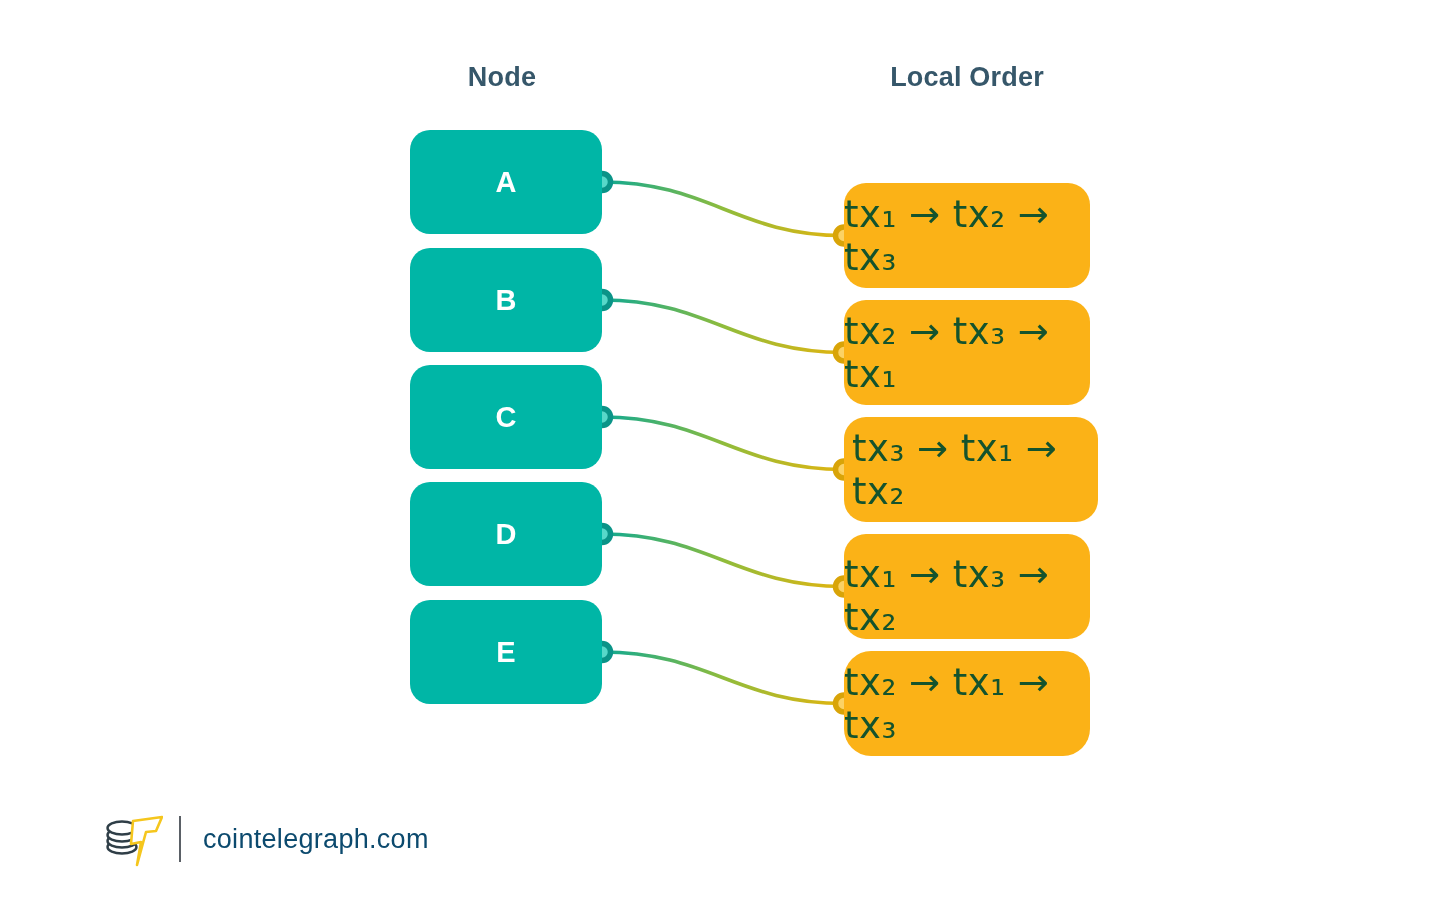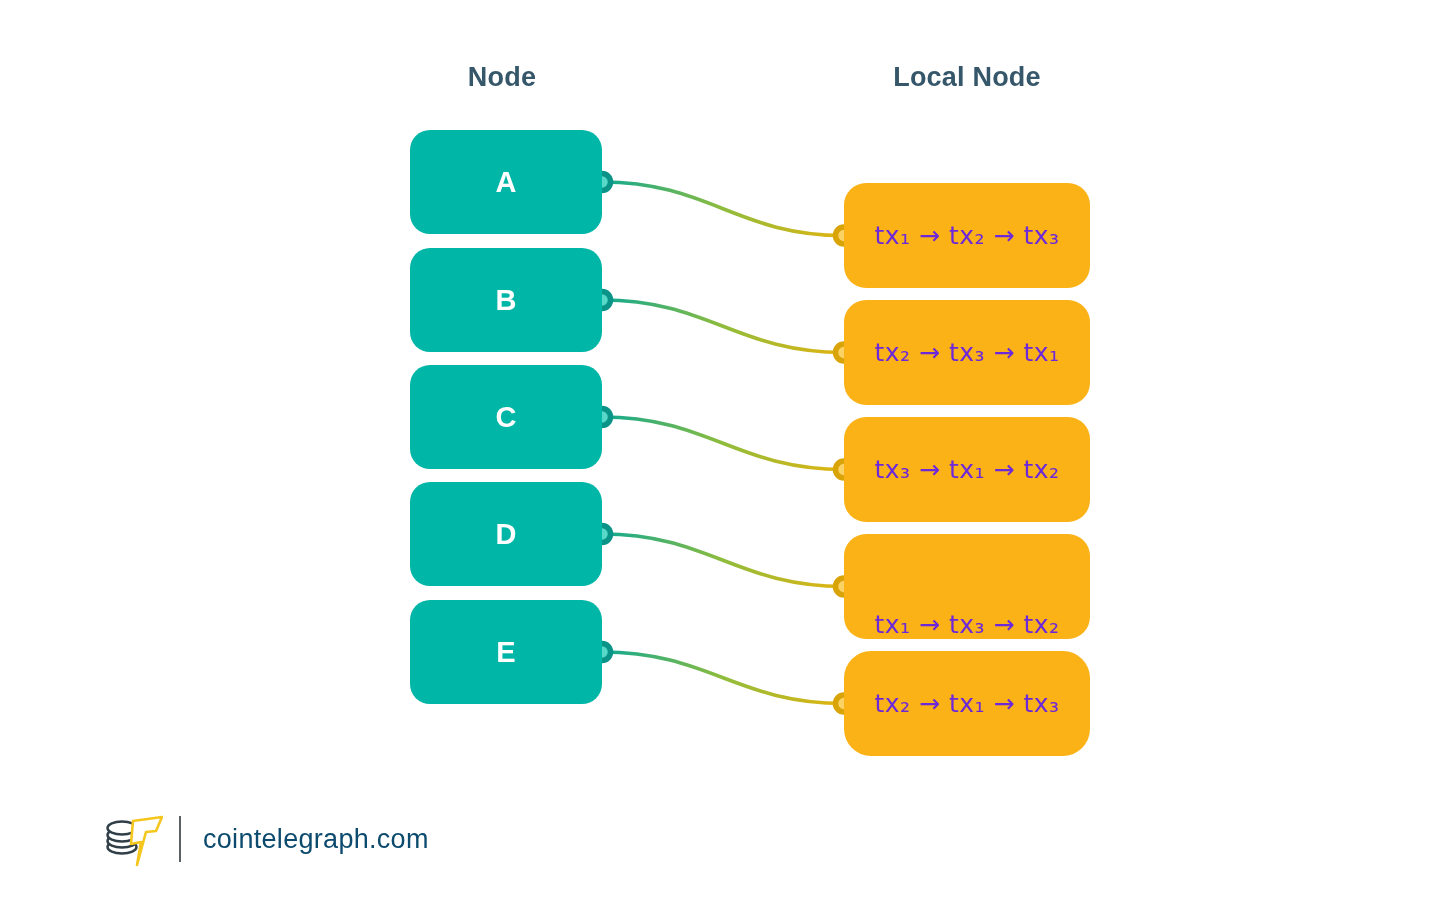--- a/index.html
+++ b/index.html
@@ -30,40 +30,40 @@
   }
   .node-0{top:130px;} .node-1{top:248px;} .node-2{top:365px;}
   .node-3{top:482px;} .node-4{top:600px;}
 
   .order-box{
     position:absolute;left:797px;width:246px;height:105px;
     background:#FBB217;border-radius:22px;
     display:flex;align-items:center;justify-content:center;
   }
   .order-box .order-text{
-    color:#6d28d9;font-size:25px;letter-spacing:.5px;
+    color:#14532d;font-size:37px;letter-spacing:.5px;
     font-family:"DejaVu Sans", sans-serif;
   }
-  .order-0{top:183px;} .order-1{top:300px;} .order-2{top:417px;}
+  .order-0{top:183px;} .order-1{top:300px;} .order-2{top:417px;padding-left:8px;}
   .order-3{top:534px;align-items:flex-end;} .order-4{top:651px;border-radius:27px;}
 
   .links-svg{position:absolute;left:0;top:0;pointer-events:none;}
   .links-svg path{fill:none;stroke-width:3.6px;}
 
   .footer{position:absolute;left:54px;top:808px;height:62px;display:flex;align-items:center;}
   .footer .divider{width:2px;height:46px;background:#5A6066;margin:0 22px 0 16px;}
   .footer .site{font-size:27px;color:#0c4a6e;letter-spacing:.3px;}
 </style>
 </head>
 <body>
 
 <div class="canvas">
 
   <div class="col-header left">Node</div>
-  <div class="col-header right">Local Node</div>
+  <div class="col-header right">Local Order</div>
 
   <svg class="links-svg" width="1450" height="916" viewBox="0 0 1450 916">
     <defs>
       <linearGradient id="g0" gradientUnits="userSpaceOnUse" x1="555" y1="182" x2="797" y2="235">
         <stop offset="0" stop-color="#0FA992"></stop>
           <stop offset="0.5" stop-color="#8FBC3C"></stop>
           <stop offset="1" stop-color="#E2B40F"></stop>
       </linearGradient>
       <linearGradient id="g1" gradientUnits="userSpaceOnUse" x1="555" y1="300" x2="797" y2="352">
         <stop offset="0" stop-color="#0FA992"></stop>

